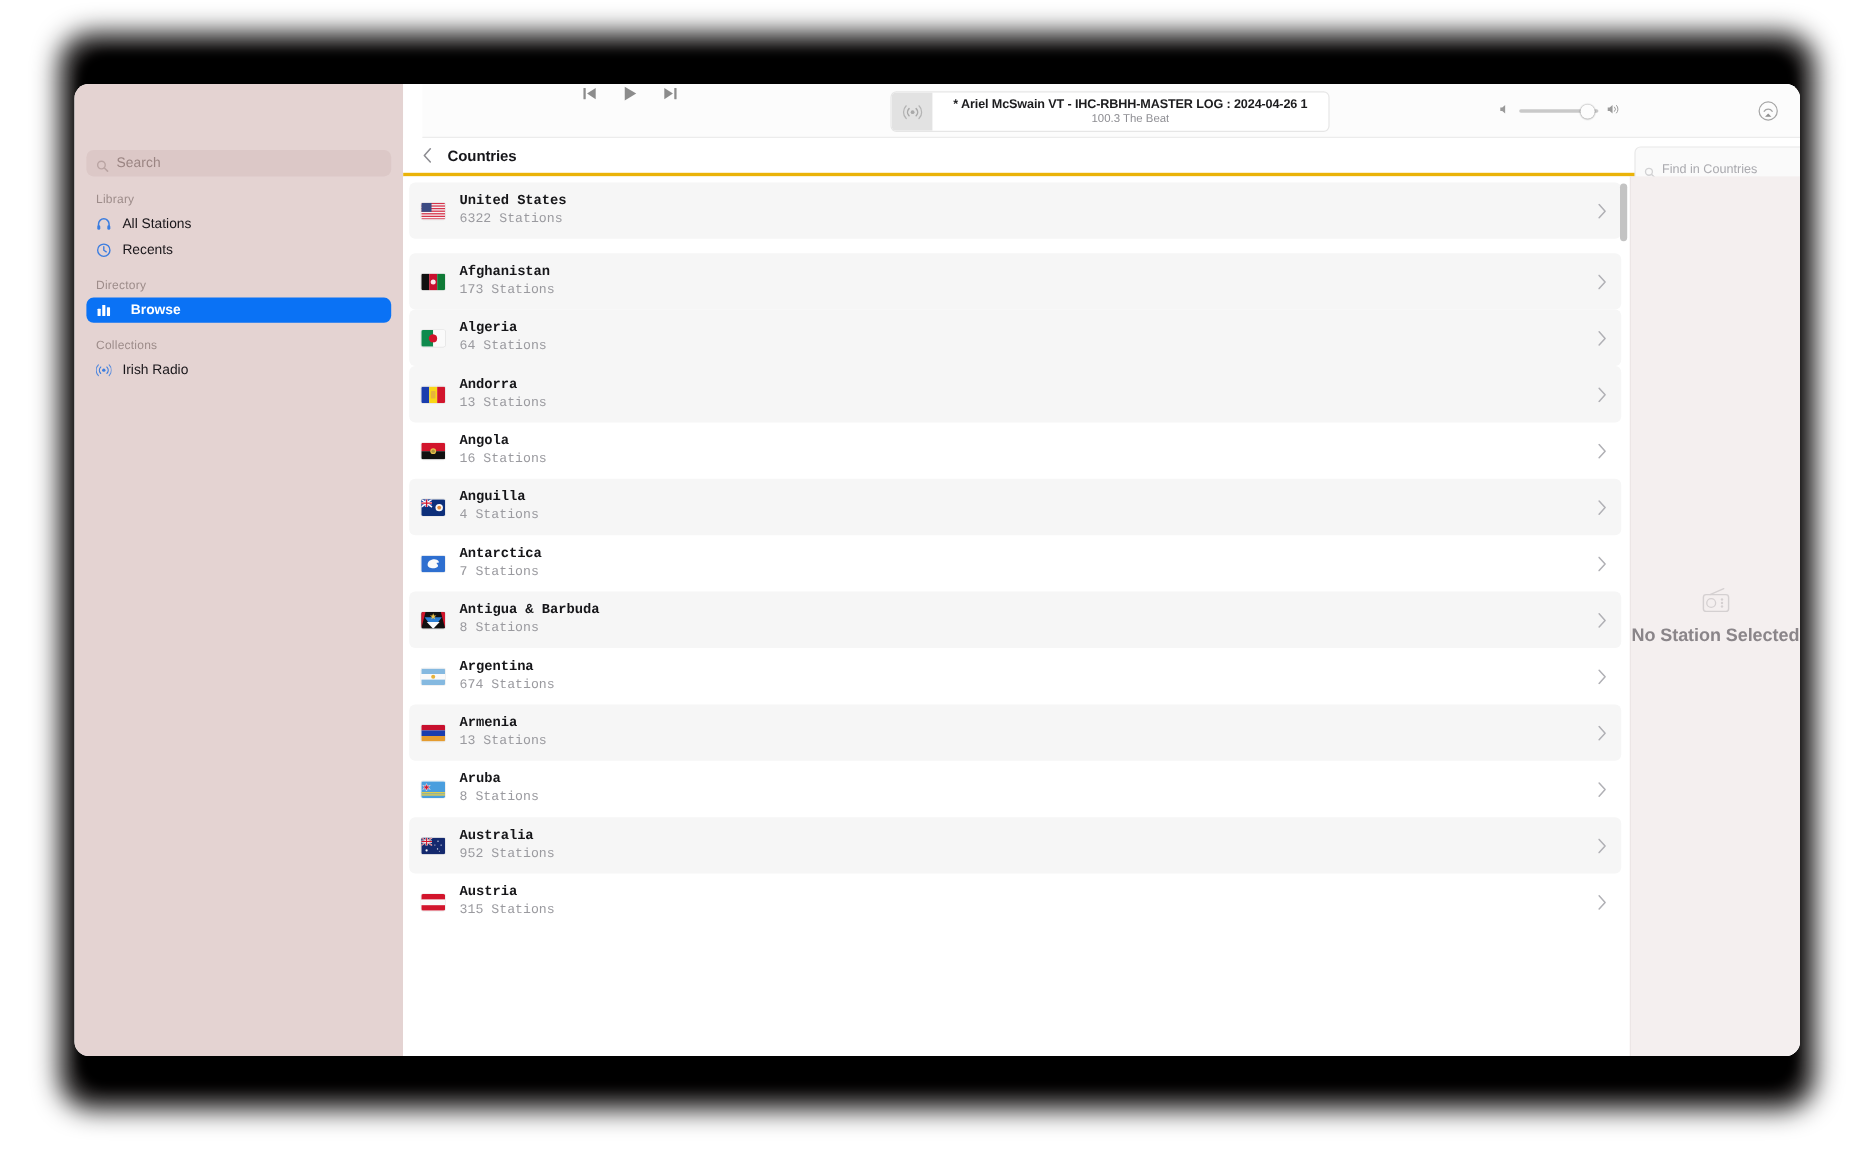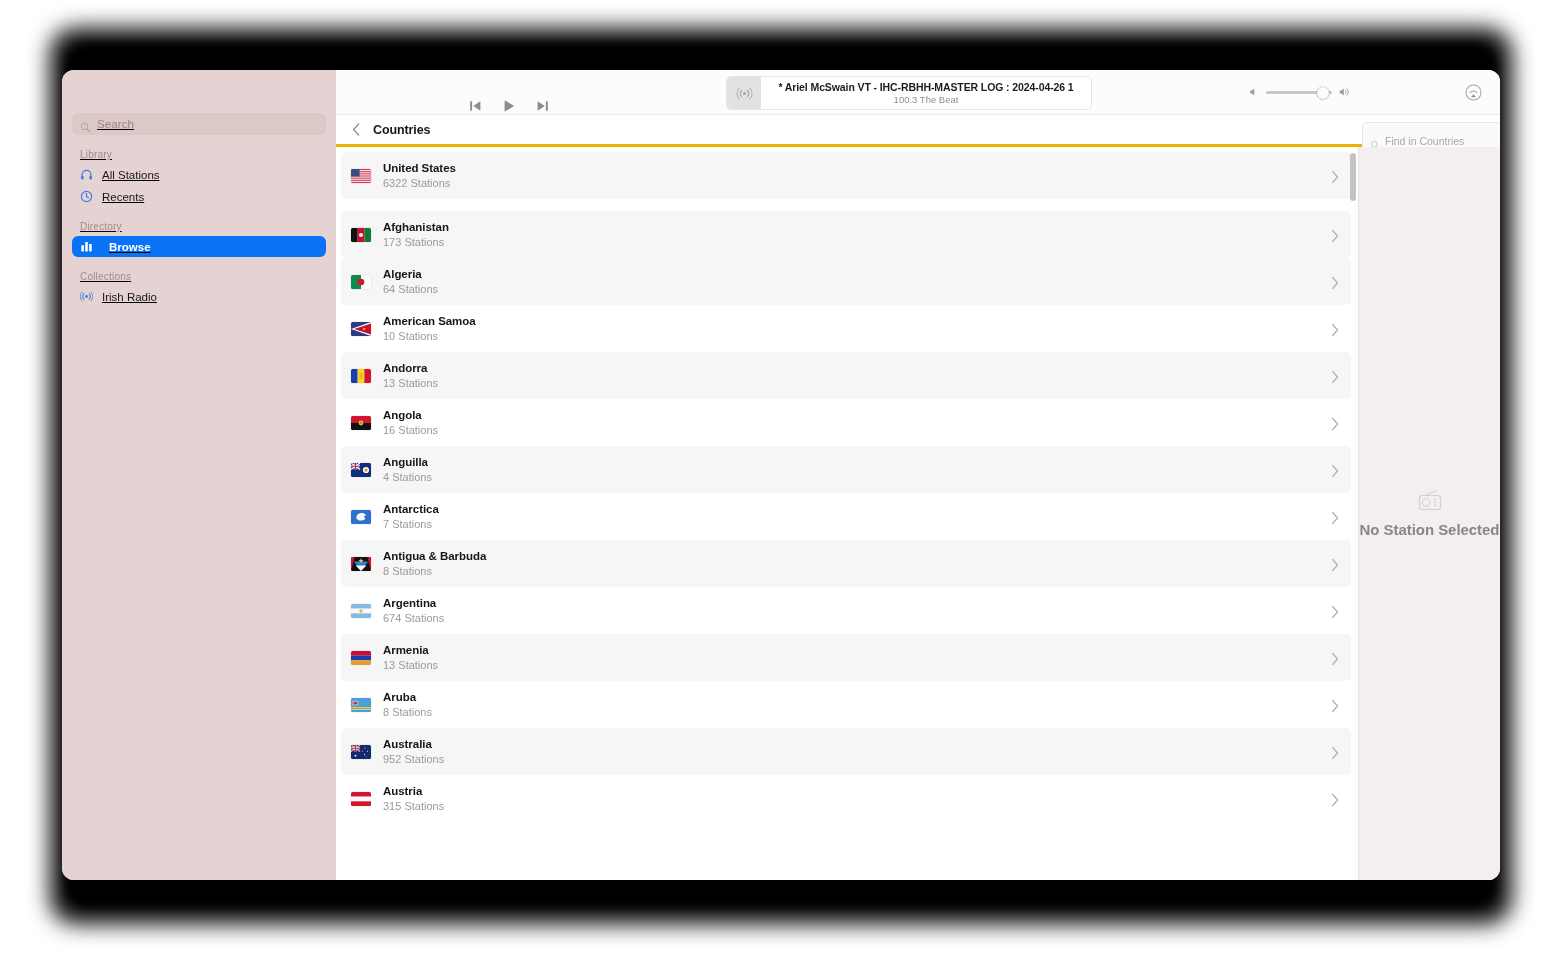--- a/index.html
+++ b/index.html
@@ -44,23 +44,22 @@
     background: #ffffff;
     display: flex;
   }
 
   
   #sidebar {
     width: 274px;
     height: 100%;
     background: #e4d3d2;
     flex: 0 0 274px;
-    padding: 0 10px;
+    padding: 12px 10px;
     position: relative;
-    text-decoration: underline;
   }
   #search-field {
     margin-top: 43px;
     height: 22px;
     border-radius: 6px;
     background: #dcc8c7;
     display: flex;
     align-items: center;
     padding: 0 8px;
     gap: 6px;
@@ -105,22 +104,23 @@
     min-width: 0;
   }
 
   
   #toolbar {
     height: 45px;
     flex: 0 0 45px;
     background: #fcfcfc;
     border-bottom: 1px solid #ececec;
     display: flex;
-    align-items: flex-end;
+    align-items: flex-start;
     position: relative;
+    margin-left: 16px;
   }
   #transport {
     display: flex;
     align-items: center;
     gap: 18px;
     margin-left: 131px;
   }
   #transport .tbtn { width: 16px; height: 16px; display:block; }
   #transport .tbtn svg { display:block; }
 
@@ -219,20 +219,21 @@
     min-height: 0;
     position: relative;
   }
 
   #listwrap {
     flex: 1 1 auto;
     position: relative;
     background: #ffffff;
     overflow: hidden;
     min-width: 0;
+    font-family: Liberation Mono, monospace;
   }
   #list {
     padding: 5px 0 0 0;
   }
 
   .row {
     position: relative;
     height: 47px;
     display: flex;
     align-items: center;
@@ -506,37 +507,20 @@
                 </svg>
               </span>
               <span class="rtext">
                 <span class="rname">Algeria</span>
                 <span class="rsub">64 Stations</span>
               </span>
               <span class="chev"><svg width="9" height="13" viewBox="0 0 9 13">
                   <path d="M1.6 1 6.6 6.5l-5 5.5" fill="none" stroke="#b0b0b5" stroke-width="1.25" stroke-linecap="round" stroke-linejoin="round"></path>
                 </svg></span>
             </div>
-            <div class="row">
-              <span class="flag">
-                <svg viewBox="0 0 20 14" preserveAspectRatio="none">
-                  <rect width="20" height="14" fill="#2b3c84"></rect>
-                  <path d="M20 0 0 7l20 7z" fill="#fafafa"></path>
-                  <path d="M20 1.6 3.2 7 20 12.4z" fill="#c8102e"></path>
-                  <path d="M12 5.4l3.6 1.6L12 8.6z" fill="#d9a441"></path>
-                </svg>
-              </span>
-              <span class="rtext">
-                <span class="rname">American Samoa</span>
-                <span class="rsub">10 Stations</span>
-              </span>
-              <span class="chev"><svg width="9" height="13" viewBox="0 0 9 13">
-                  <path d="M1.6 1 6.6 6.5l-5 5.5" fill="none" stroke="#b0b0b5" stroke-width="1.25" stroke-linecap="round" stroke-linejoin="round"></path>
-                </svg></span>
-            </div>
             <div class="row shaded">
               <span class="flag">
                 <svg viewBox="0 0 20 14" preserveAspectRatio="none">
                   <rect width="6.67" height="14" fill="#1a3dae"></rect>
                   <rect x="6.67" width="6.66" height="14" fill="#f9d616"></rect>
                   <rect x="13.33" width="6.67" height="14" fill="#d2152c"></rect>
                   <rect x="8.1" y="3.9" width="3.8" height="6.2" rx=".7" fill="#e7b33b"></rect>
                 </svg>
               </span>
               <span class="rtext">

